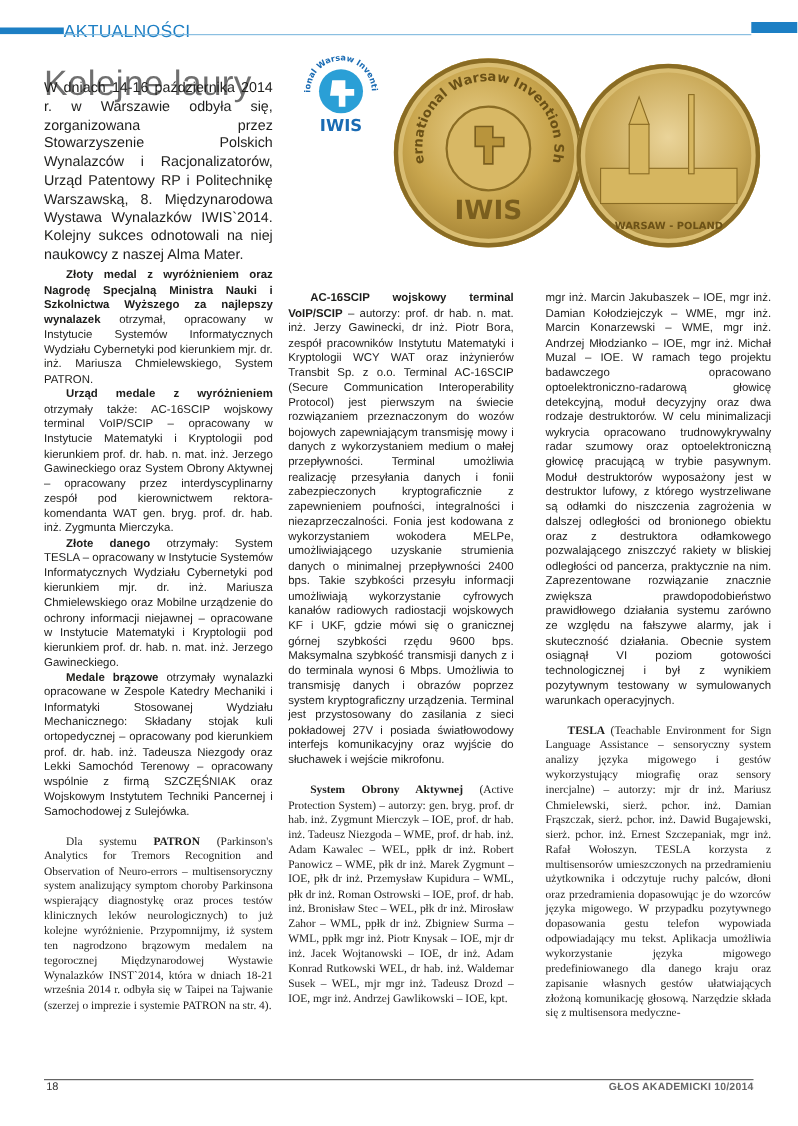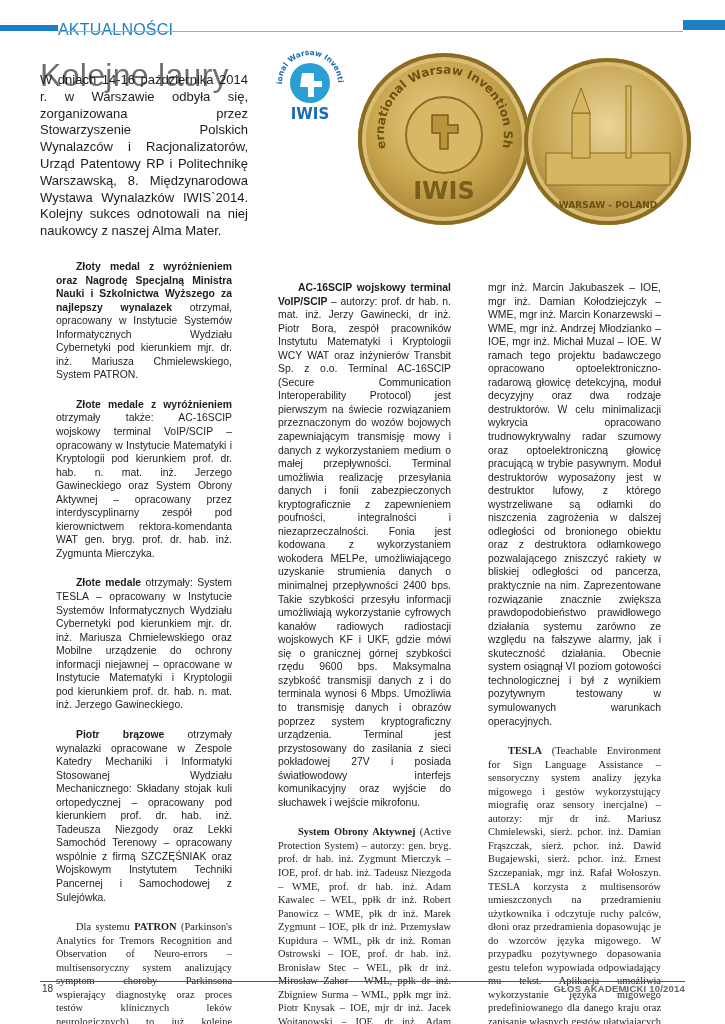--- a/index.html
+++ b/index.html
@@ -16,26 +16,26 @@
   .medal { position: absolute; border-radius: 50%; }
   .medal-left { left: 358px; top: 53px; width: 172px; height: 172px;
     background: radial-gradient(circle at 45% 40%, #e8cf8a 0%, #c9a64e 45%, #9b7a2e 80%, #6f5518 100%);
     box-shadow: inset 0 0 0 4px #8a6c24, inset 0 0 0 8px #d9bd72; }
   .medal-right { left: 524px; top: 58px; width: 167px; height: 167px;
     background: radial-gradient(circle at 50% 40%, #ead49a 0%, #c8a755 50%, #9c7c31 82%, #6e5519 100%);
     box-shadow: inset 0 0 0 4px #8a6c24, inset 0 0 0 8px #d9bd72; }
   .medal svg { position: absolute; left: 0; top: 0; width: 100%; height: 100%; }
 
   .col { position: absolute; font-size: 10.4px; line-height: 13.55px; text-align: justify; color: #1d1d1b; }
-  .col p { margin: 16px; text-indent: 20px; }
+  .col p { margin: 0; text-indent: 20px; }
   .col p.gap { margin-top: 13.5px; font-family: Liberation Serif, serif; }
   .col b { font-weight: bold; }
   .col1 { left: 40px; top: 244px; width: 208px; }
   .col2 { left: 262px; top: 265px; width: 205px; }
-  .col3 { left: 472px; top: 265px; width: 205px; }
+  .col3 { left: 496px; top: 265px; width: 205px; }
 
   .footer-line { position: absolute; left: 40px; top: 981px; width: 645px; height: 1px; background: #555; }
   .page-num { position: absolute; left: 42px; top: 983px; font-size: 10px; color: #333; text-align: right; }
   .magazine { position: absolute; right: 40px; top: 983px; font-size: 9.5px; color: #666; letter-spacing: 0.2px; font-weight: bold; }
 </style>
 </head>
 <body>
 
 <div class="header-bar-left"></div>
 <div class="section-label">AKTUALNOŚCI</div>
@@ -76,23 +76,23 @@
     <rect x="22" y="95" width="124" height="32" fill="#d6b660" stroke="#8a6c24" stroke-width="1"></rect>
     <rect x="48" y="55" width="18" height="45" fill="#d6b660" stroke="#8a6c24" stroke-width="1"></rect>
     <polygon points="48,55 57,30 66,55" fill="#d6b660" stroke="#8a6c24" stroke-width="1"></polygon>
     <rect x="102" y="28" width="5" height="72" fill="#d6b660" stroke="#8a6c24" stroke-width="1"></rect>
     <text x="84" y="150" text-anchor="middle" font-family="DejaVu Sans, sans-serif" font-size="9" font-weight="bold" fill="#6b5116">WARSAW - POLAND</text>
   </svg>
 </div>
 
 <div class="col col1">
   <p><b>Złoty medal z wyróżnieniem oraz Nagrodę Specjalną Ministra Nauki i Szkolnictwa Wyższego za najlepszy wynalazek</b><span> otrzymał, opracowany w Instytucie Systemów Informatycznych Wydziału Cybernetyki pod kierunkiem mjr. dr. inż. Mariusza Chmielewskiego, System PATRON.</span></p>
-  <p><b>Złote medale z wyróżnieniem</b><span> otrzymały także: AC-16SCIP wojskowy terminal VoIP/SCIP – opracowany w Instytucie Matematyki i Kryptologii pod kierunkiem prof. dr. hab. n. mat. inż. Jerzego Gawineckiego oraz System Obrony Aktywnej – opracowany przez interdyscyplinarny zespół pod kierownictwem rektora-komendanta WAT gen. bryg. prof. dr. hab. inż. Zygmunta Mierczyka.</span></p>
-  <p><b>Złote medale</b><span> otrzymały: System TESLA – opracowany w Instytucie Systemów Informatycznych Wydziału Cybernetyki pod kierunkiem mjr. dr. inż. Mariusza Chmielewskiego oraz Mobilne urządzenie do ochrony informacji niejawnej – opracowane w Instytucie Matematyki i Kryptologii pod kierunkiem prof. dr. hab. n. mat. inż. Jerzego Gawineckiego.</span></p>
-  <p><b>Piotr brązowe</b><span> otrzymały wynalazki opracowane w Zespole Katedry Mechaniki i Informatyki Stosowanej Wydziału Mechanicznego: Składany stojak kuli ortopedycznej – opracowany pod kierunkiem prof. dr. hab. inż. Tadeusza Niezgody oraz Lekki Samochód Terenowy – opracowany wspólnie z firmą SZCZĘŚNIAK oraz Wojskowym Instytutem Techniki Pancernej i Samochodowej z Sulejówka.</span></p>
+  <p><b>Urząd medale z wyróżnieniem</b><span> otrzymały także: AC-16SCIP wojskowy terminal VoIP/SCIP – opracowany w Instytucie Matematyki i Kryptologii pod kierunkiem prof. dr. hab. n. mat. inż. Jerzego Gawineckiego oraz System Obrony Aktywnej – opracowany przez interdyscyplinarny zespół pod kierownictwem rektora-komendanta WAT gen. bryg. prof. dr. hab. inż. Zygmunta Mierczyka.</span></p>
+  <p><b>Złote danego</b><span> otrzymały: System TESLA – opracowany w Instytucie Systemów Informatycznych Wydziału Cybernetyki pod kierunkiem mjr. dr. inż. Mariusza Chmielewskiego oraz Mobilne urządzenie do ochrony informacji niejawnej – opracowane w Instytucie Matematyki i Kryptologii pod kierunkiem prof. dr. hab. n. mat. inż. Jerzego Gawineckiego.</span></p>
+  <p><b>Medale brązowe</b><span> otrzymały wynalazki opracowane w Zespole Katedry Mechaniki i Informatyki Stosowanej Wydziału Mechanicznego: Składany stojak kuli ortopedycznej – opracowany pod kierunkiem prof. dr. hab. inż. Tadeusza Niezgody oraz Lekki Samochód Terenowy – opracowany wspólnie z firmą SZCZĘŚNIAK oraz Wojskowym Instytutem Techniki Pancernej i Samochodowej z Sulejówka.</span></p>
   <p class="gap"><span>Dla systemu </span><b>PATRON</b><span> (Parkinson's Analytics for Tremors Recognition and Observation of Neuro-errors – multisensoryczny system analizujący symptom choroby Parkinsona wspierający diagnostykę oraz proces testów klinicznych leków neurologicznych) to już kolejne wyróżnienie. Przypomnijmy, iż system ten nagrodzono brązowym medalem na tegorocznej Międzynarodowej Wystawie Wynalazków INST`2014, która w dniach 18-21 września 2014 r. odbyła się w Taipei na Tajwanie (szerzej o imprezie i systemie PATRON na str. 4).</span></p>
 </div>
 
 <div class="col col2">
   <p><b>AC-16SCIP wojskowy terminal VoIP/SCIP</b><span> – autorzy: prof. dr hab. n. mat. inż. Jerzy Gawinecki, dr inż. Piotr Bora, zespół pracowników Instytutu Matematyki i Kryptologii WCY WAT oraz inżynierów Transbit Sp. z o.o. Terminal AC-16SCIP (Secure Communication Interoperability Protocol) jest pierwszym na świecie rozwiązaniem przeznaczonym do wozów bojowych zapewniającym transmisję mowy i danych z wykorzystaniem medium o małej przepływności. Terminal umożliwia realizację przesyłania danych i fonii zabezpieczonych kryptograficznie z zapewnieniem poufności, integralności i niezaprzeczalności. Fonia jest kodowana z wykorzystaniem wokodera MELPe, umożliwiającego uzyskanie strumienia danych o minimalnej przepływności 2400 bps. Takie szybkości przesyłu informacji umożliwiają wykorzystanie cyfrowych kanałów radiowych radiostacji wojskowych KF i UKF, gdzie mówi się o granicznej górnej szybkości rzędu 9600 bps. Maksymalna szybkość transmisji danych z i do terminala wynosi 6 Mbps. Umożliwia to transmisję danych i obrazów poprzez system kryptograficzny urządzenia. Terminal jest przystosowany do zasilania z sieci pokładowej 27V i posiada światłowodowy interfejs komunikacyjny oraz wyjście do słuchawek i wejście mikrofonu.</span></p>
   <p class="gap"><b>System Obrony Aktywnej</b><span> (Active Protection System) – autorzy: gen. bryg. prof. dr hab. inż. Zygmunt Mierczyk – IOE, prof. dr hab. inż. Tadeusz Niezgoda – WME, prof. dr hab. inż. Adam Kawalec – WEL, ppłk dr inż. Robert Panowicz – WME, płk dr inż. Marek Zygmunt – IOE, płk dr inż. Przemysław Kupidura – WML, płk dr inż. Roman Ostrowski – IOE, prof. dr hab. inż. Bronisław Stec – WEL, płk dr inż. Mirosław Zahor – WML, ppłk dr inż. Zbigniew Surma – WML, ppłk mgr inż. Piotr Knysak – IOE, mjr dr inż. Jacek Wojtanowski – IOE, dr inż. Adam Konrad Rutkowski WEL, dr hab. inż. Waldemar Susek – WEL, mjr mgr inż. Tadeusz Drozd – IOE, mgr inż. Andrzej Gawlikowski – IOE, kpt.</span></p>
 </div>
 
 <div class="col col3">
   <p style="text-indent:0"><span>mgr inż. Marcin Jakubaszek – IOE, mgr inż. Damian Kołodziejczyk – WME, mgr inż. Marcin Konarzewski – WME, mgr inż. Andrzej Młodzianko – IOE, mgr inż. Michał Muzal – IOE. W ramach tego projektu badawczego opracowano optoelektroniczno-radarową głowicę detekcyjną, moduł decyzyjny oraz dwa rodzaje destruktorów. W celu minimalizacji wykrycia opracowano trudnowykrywalny radar szumowy oraz optoelektroniczną głowicę pracującą w trybie pasywnym. Moduł destruktorów wyposażony jest w destruktor lufowy, z którego wystrzeliwane są odłamki do niszczenia zagrożenia w dalszej odległości od bronionego obiektu oraz z destruktora odłamkowego pozwalającego zniszczyć rakiety w bliskiej odległości od pancerza, praktycznie na nim. Zaprezentowane rozwiązanie znacznie zwiększa prawdopodobieństwo prawidłowego działania systemu zarówno ze względu na fałszywe alarmy, jak i skuteczność działania. Obecnie system osiągnął VI poziom gotowości technologicznej i był z wynikiem pozytywnym testowany w symulowanych warunkach operacyjnych.</span></p>

